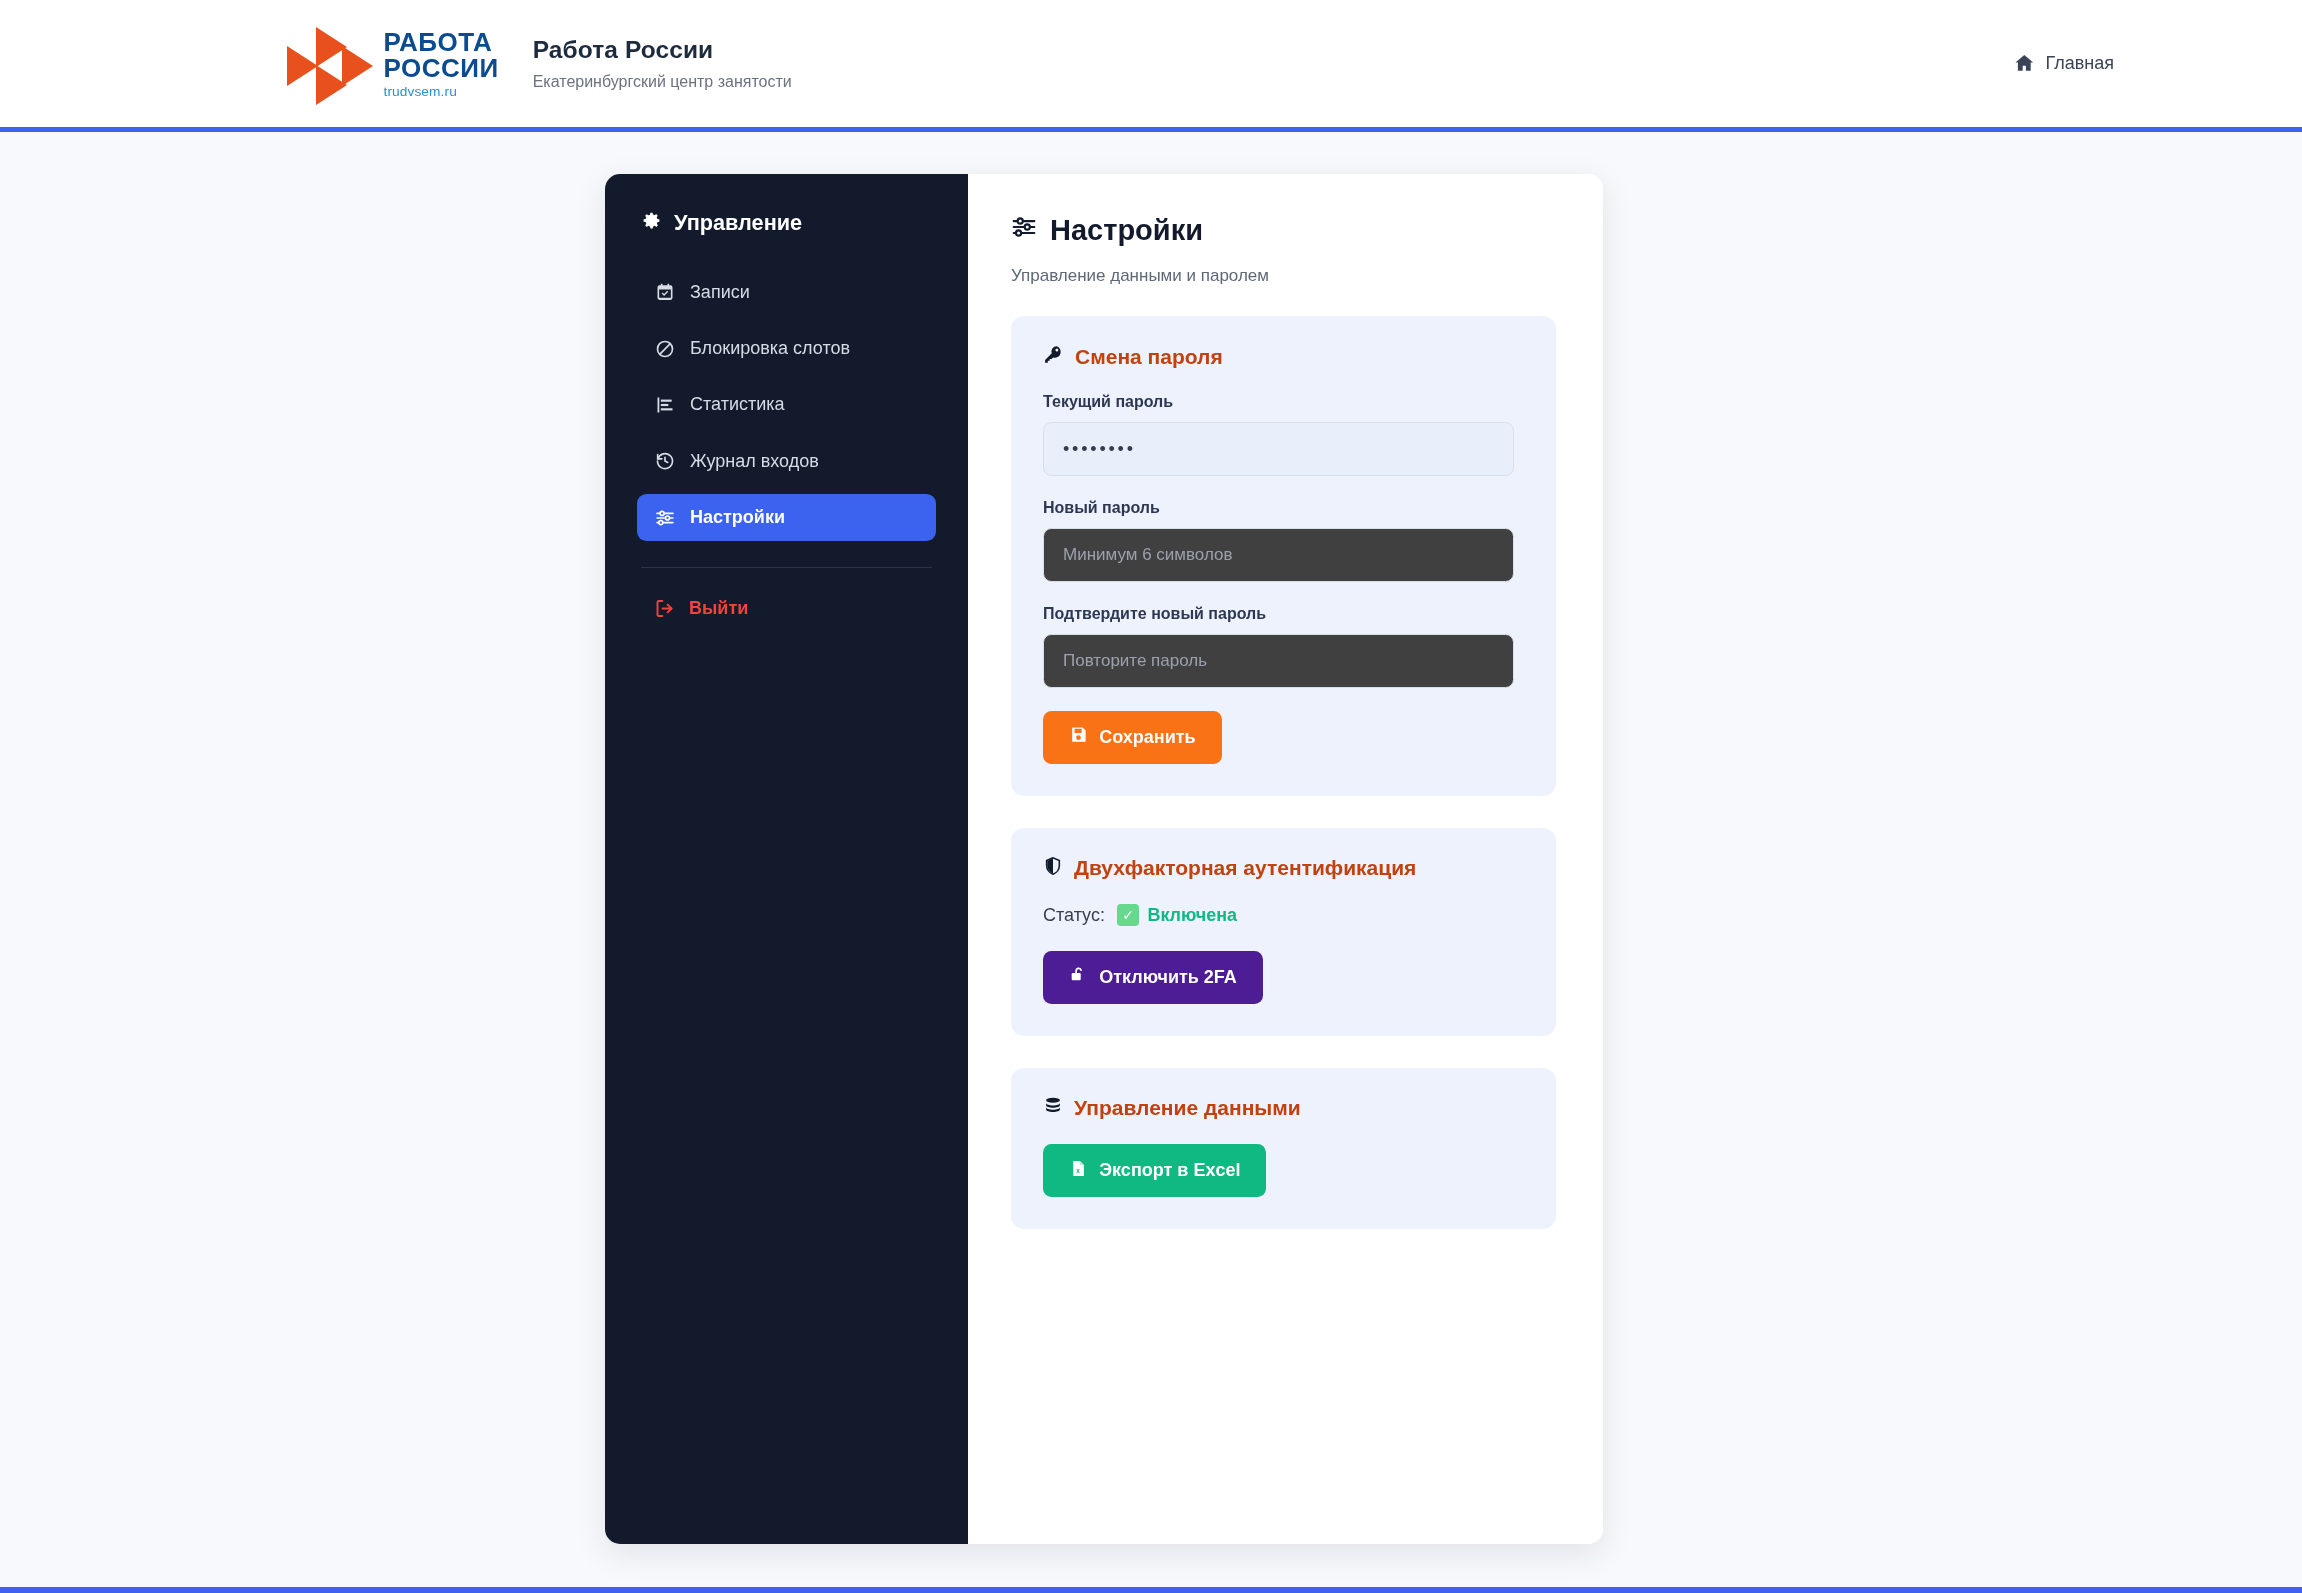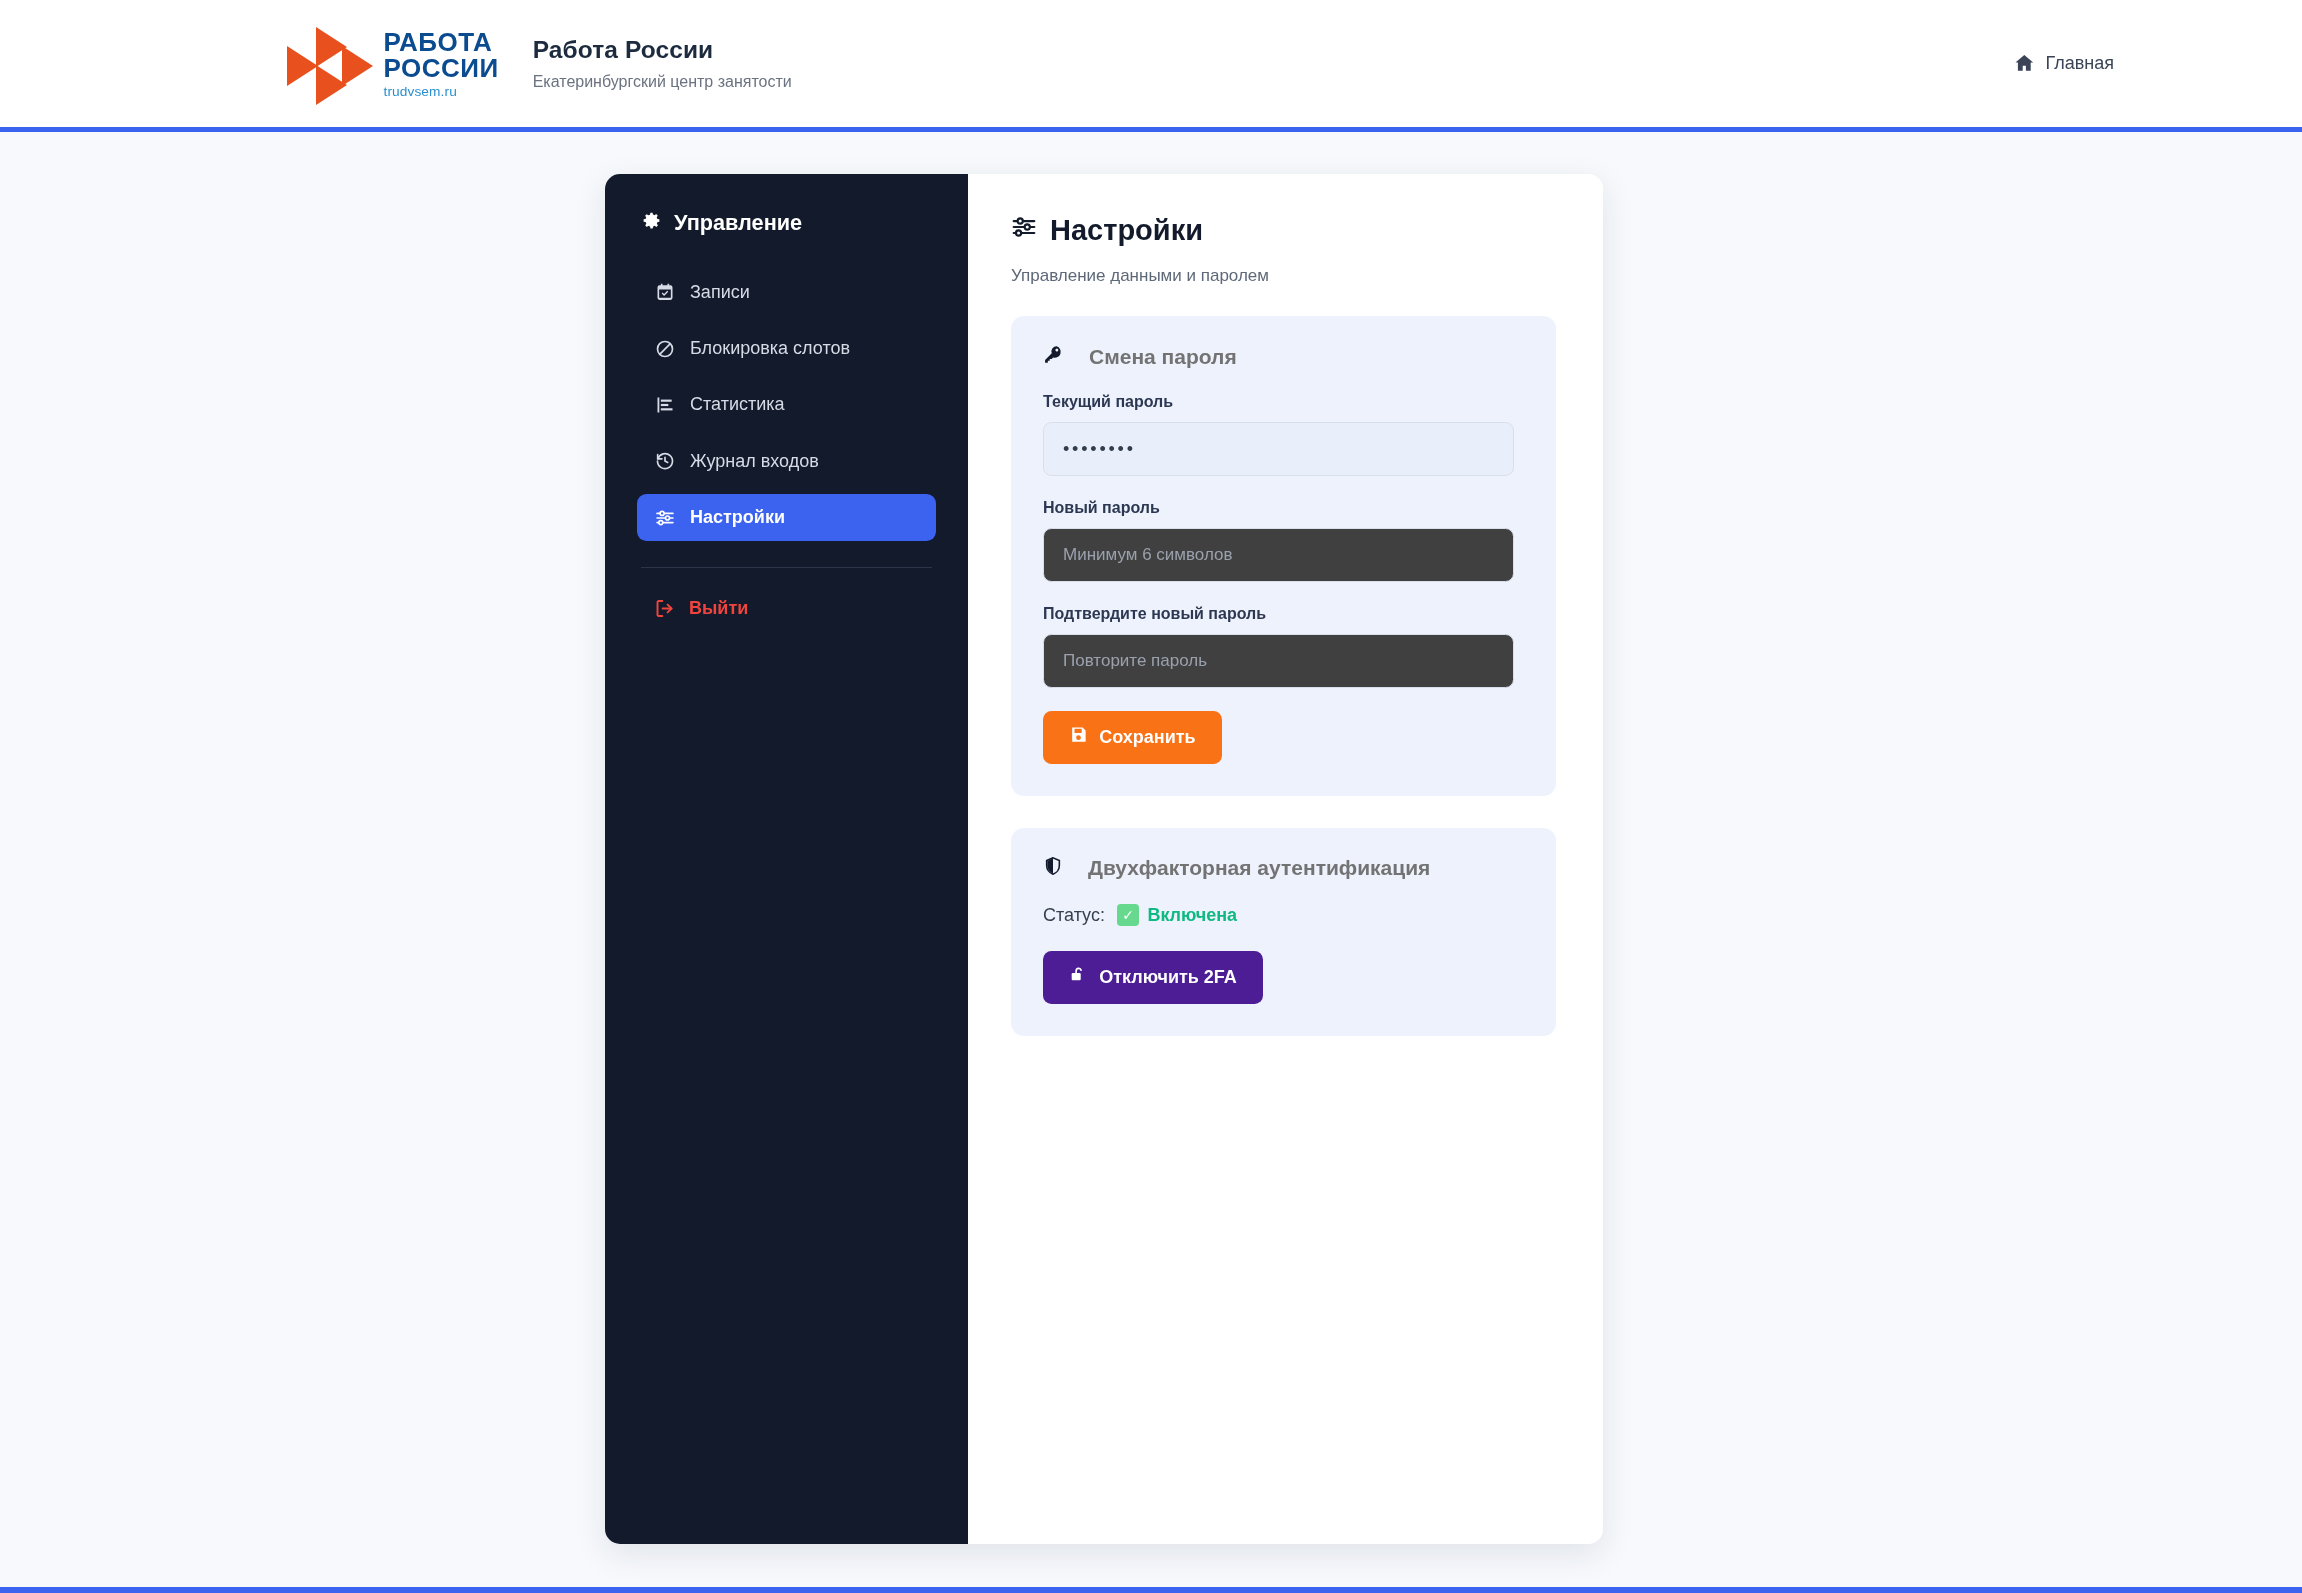--- a/index.html
+++ b/index.html
@@ -169,22 +169,22 @@
     font-size: 17px; color: #5d6878; margin-top: 19px; margin-bottom: 30px;
   }
 
   .card {
     background: #eef2fd;
     border-radius: 13px;
     padding: 28px 32px 32px 32px;
     margin-bottom: 32px;
   }
   .card-title {
-    display: flex; align-items: center; gap: 25px;
-    font-size: 21px; font-weight: 700; color: #737373;
+    display: flex; align-items: center; gap: 11px;
+    font-size: 21px; font-weight: 700; color: #c2410c;
     margin-bottom: 23.5px;
   }
   .field-label {
     font-size: 16px;
     color: #2c3852;
     font-weight: 600;
     margin-bottom: 11.3px;
   }
   .field-input {
     width: 471px;
@@ -425,18 +425,41 @@
           <span>
             <svg width="19" height="19" viewBox="0 0 24 24" aria-hidden="true">
               <path d="M9 10.2V7.3a3.2 3.2 0 0 1 6.3-.7" fill="none" stroke="#ffffff" stroke-width="2.1" stroke-linecap="round"></path>
               <rect x="3.4" y="10.2" width="11.4" height="9.2" rx="1.4" fill="#ffffff"></rect>
             </svg>
           </span>
           <span>Отключить 2FA</span>
         </button>
       </section>
 
+      <section class="card">
+        <div class="card-title">
+          <span>
+            <svg width="20" height="20" viewBox="0 0 24 24" fill="#121a2b" aria-hidden="true">
+              <ellipse cx="12" cy="5.2" rx="8.3" ry="3"></ellipse>
+              <path d="M3.7 8.4v2.6c0 1.66 3.72 3 8.3 3s8.3-1.34 8.3-3V8.4c0 1.66-3.72 3-8.3 3s-8.3-1.34-8.3-3z"></path>
+              <path d="M3.7 13.6v2.6c0 1.66 3.72 3 8.3 3s8.3-1.34 8.3-3v-2.6c0 1.66-3.72 3-8.3 3s-8.3-1.34-8.3-3z"></path>
+            </svg>
+          </span>
+          <span>Управление данными</span>
+        </div>
+
+        <button class="btn btn-green">
+          <span>
+            <svg width="19" height="19" viewBox="0 0 24 24" aria-hidden="true" style="font-size:19px">
+              <path d="M5.4 2.4h8.3l5.1 5.1v14.1H5.4V2.4z" fill="#ffffff"></path>
+              <path d="M13.7 2.4l5.1 5.1h-5.1V2.4z" fill="#bfe9d4"></path>
+              <text x="9.3" y="18.2" font-size="8" font-weight="700" fill="#10b981" font-family="'Liberation Sans',sans-serif">x</text>
+            </svg>
+          </span>
+          <span>Экспорт в Excel</span>
+        </button>
+      </section>
     </main>
   </div>
 </div>
 
 <div class="footer-rule"></div>
 
 
 </body></html>

